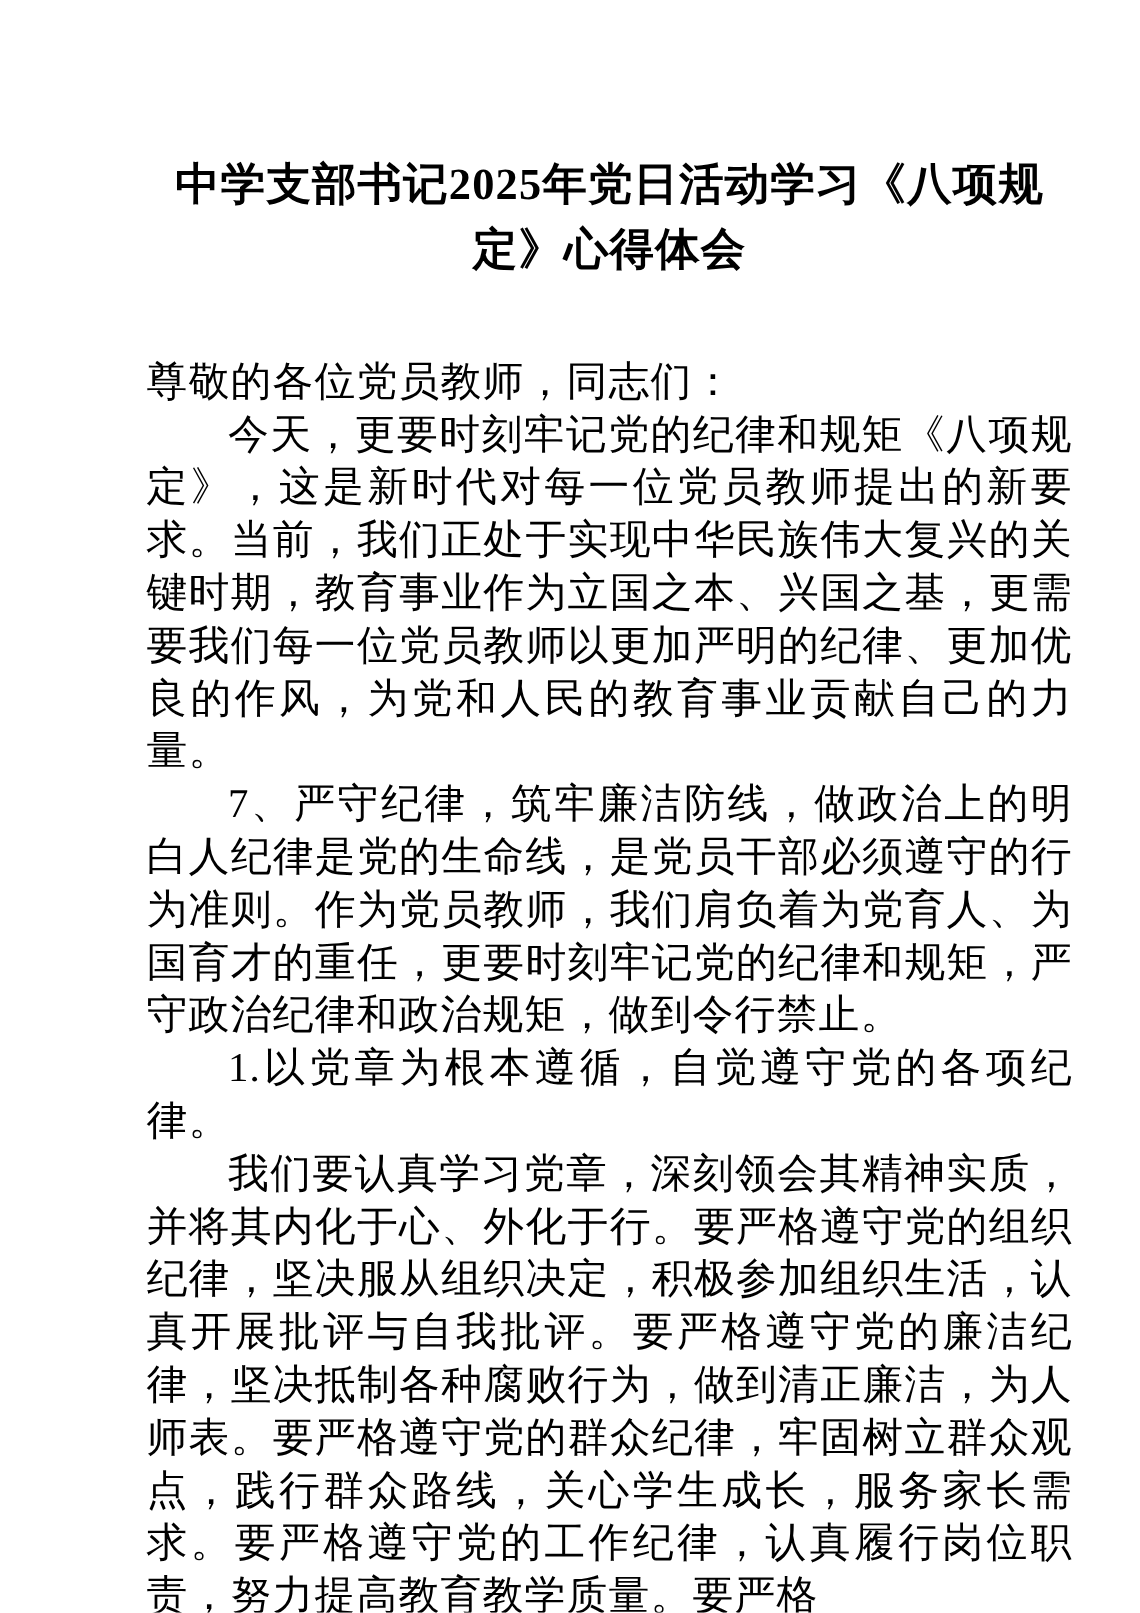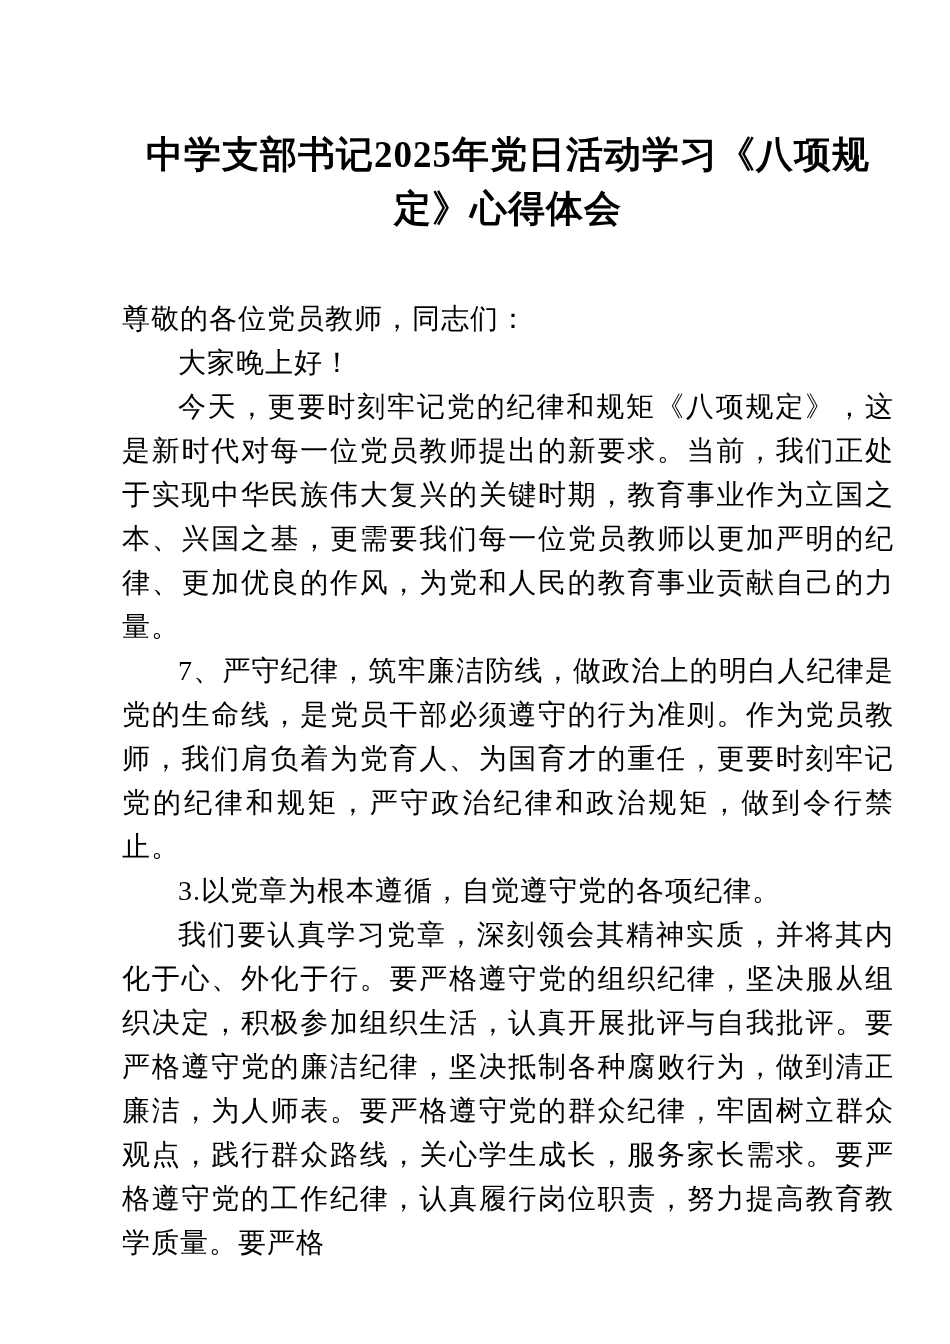--- a/index.html
+++ b/index.html
@@ -24,37 +24,36 @@
     padding: 0 8px;
     font-size: 37px;
     font-weight: bold;
     line-height: 1.45;
     text-align: center;
     letter-spacing: 1px;
     font-family: "Liberation Serif", "DejaVu Serif", serif;
   }
   .doc-body p {
     margin: 0;
-    font-size: 28px;
+    font-size: 34px;
     line-height: 44px;
     text-align: justify;
     text-justify: inter-ideograph;
     letter-spacing: 1px;
     word-break: break-all;
   }
   .doc-body p.indent {
     text-indent: 2em;
   }
 </style>
 </head>
 <body>
 
 <div class="page">
   <h1 class="doc-title">中学支部书记2025年党日活动学习《八项规定》心得体会</h1>
   <div class="doc-body" id="doc-body">
       <p class="">尊敬的各位党员教师，同志们：</p>
-      <p class="indent">大家晚上好！</p>
       <p class="indent">今天，更要时刻牢记党的纪律和规矩《八项规定》，这是新时代对每一位党员教师提出的新要求。当前，我们正处于实现中华民族伟大复兴的关键时期，教育事业作为立国之本、兴国之基，更需要我们每一位党员教师以更加严明的纪律、更加优良的作风，为党和人民的教育事业贡献自己的力量。</p>
       <p class="indent">7、严守纪律，筑牢廉洁防线，做政治上的明白人纪律是党的生命线，是党员干部必须遵守的行为准则。作为党员教师，我们肩负着为党育人、为国育才的重任，更要时刻牢记党的纪律和规矩，严守政治纪律和政治规矩，做到令行禁止。</p>
-      <p class="indent">3.以党章为根本遵循，自觉遵守党的各项纪律。</p>
+      <p class="indent">1.以党章为根本遵循，自觉遵守党的各项纪律。</p>
       <p class="indent">我们要认真学习党章，深刻领会其精神实质，并将其内化于心、外化于行。要严格遵守党的组织纪律，坚决服从组织决定，积极参加组织生活，认真开展批评与自我批评。要严格遵守党的廉洁纪律，坚决抵制各种腐败行为，做到清正廉洁，为人师表。要严格遵守党的群众纪律，牢固树立群众观点，践行群众路线，关心学生成长，服务家长需求。要严格遵守党的工作纪律，认真履行岗位职责，努力提高教育教学质量。要严格</p>
     </div>
 </div>
 
 </body></html>

